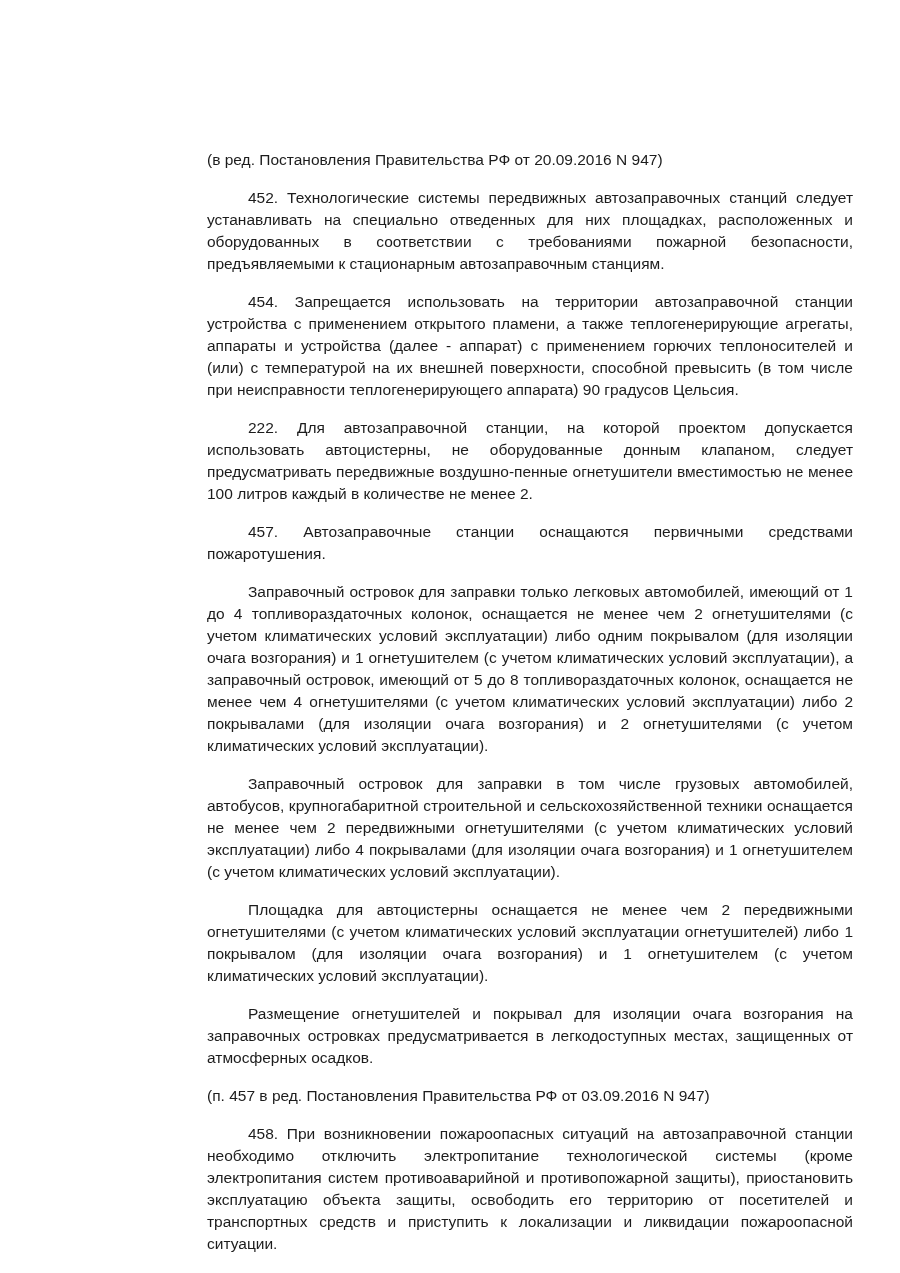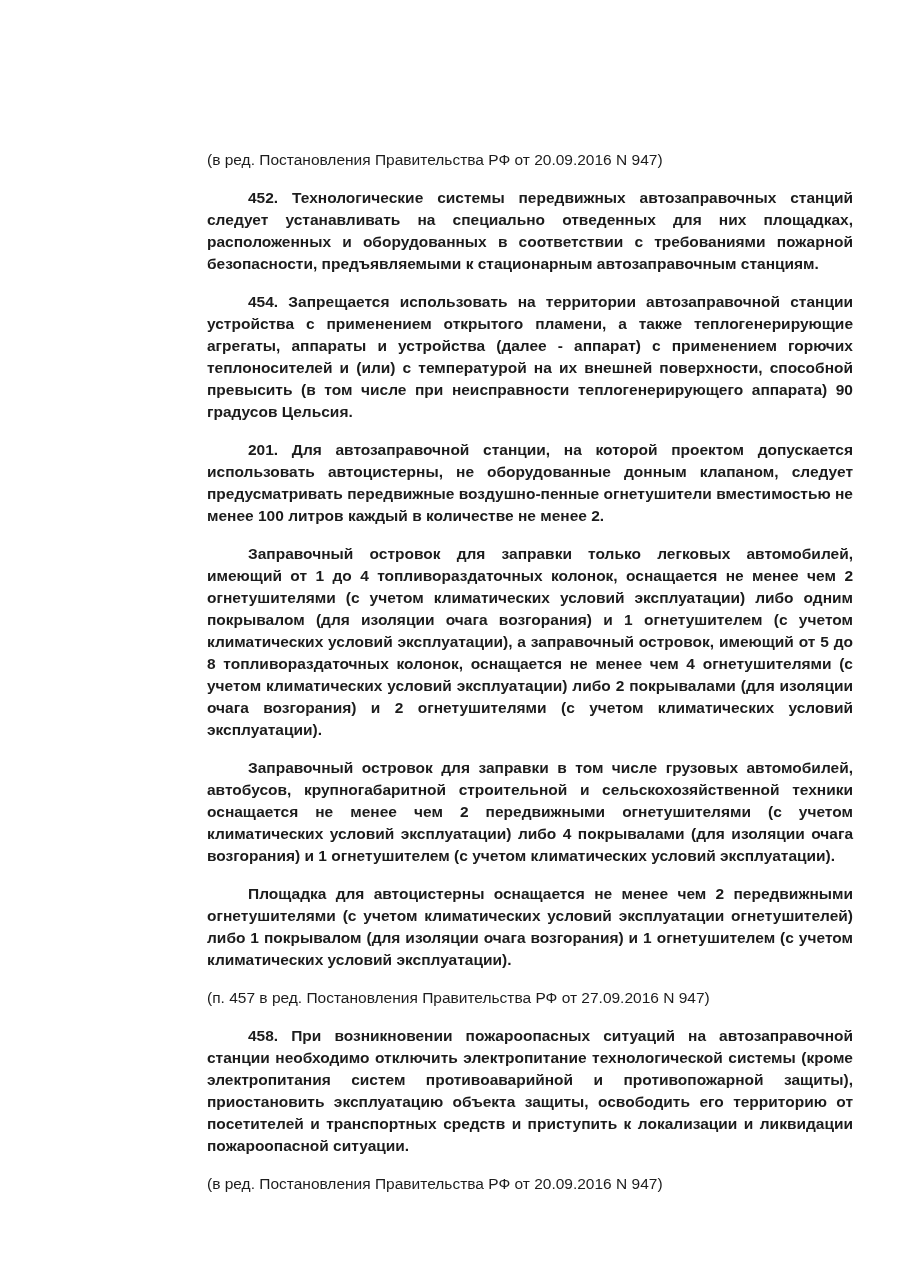--- a/index.html
+++ b/index.html
@@ -33,21 +33,20 @@
     margin-top: 12px;
   }
 
   p.para:first-child {
     margin-top: 0;
   }
 
   p.body-para {
     text-align: justify;
     text-indent: 41px;
-    font-weight: bold;
   }
 
   p.amend-para {
     text-align: left;
     text-indent: 0;
   }
 
   p.attached {
     margin-top: 0;
   }
@@ -59,30 +58,32 @@
   <div class="doc-text">
 
     <p class="para amend-para">(в ред. Постановления Правительства РФ от 20.09.2016 N 947)</p>
 
     <p class="para body-para">452. Технологические системы передвижных автозаправочных станций следует устанавливать на специально отведенных для них площадках, расположенных и оборудованных в соответствии с требованиями пожарной безопасности, предъявляемыми к стационарным автозаправочным станциям.</p>
 
 
     <p class="para body-para">454. Запрещается использовать на территории автозаправочной станции устройства с применением открытого пламени, а также теплогенерирующие агрегаты, аппараты и устройства (далее - аппарат) с применением горючих теплоносителей и (или) с температурой на их внешней поверхности, способной превысить (в том числе при неисправности теплогенерирующего аппарата) 90 градусов Цельсия.</p>
 
 
-    <p class="para body-para">201. Для автозаправочной станции, на которой проектом допускается использовать автоцистерны, не оборудованные донным клапаном, следует предусматривать передвижные воздушно-пенные огнетушители вместимостью не менее 100 литров каждый в количестве не менее 2.</p>
+    <p class="para body-para">222. Для автозаправочной станции, на которой проектом допускается использовать автоцистерны, не оборудованные донным клапаном, следует предусматривать передвижные воздушно-пенные огнетушители вместимостью не менее 100 литров каждый в количестве не менее 2.</p>
 
+    <p class="para body-para">457. Автозаправочные станции оснащаются первичными средствами пожаротушения.</p>
 
     <p class="para body-para">Заправочный островок для заправки только легковых автомобилей, имеющий от 1 до 4 топливораздаточных колонок, оснащается не менее чем 2 огнетушителями (с учетом климатических условий эксплуатации) либо одним покрывалом (для изоляции очага возгорания) и 1 огнетушителем (с учетом климатических условий эксплуатации), а заправочный островок, имеющий от 5 до 8 топливораздаточных колонок, оснащается не менее чем 4 огнетушителями (с учетом климатических условий эксплуатации) либо 2 покрывалами (для изоляции очага возгорания) и 2 огнетушителями (с учетом климатических условий эксплуатации).</p>
 
     <p class="para body-para">Заправочный островок для заправки в том числе грузовых автомобилей, автобусов, крупногабаритной строительной и сельскохозяйственной техники оснащается не менее чем 2 передвижными огнетушителями (с учетом климатических условий эксплуатации) либо 4 покрывалами (для изоляции очага возгорания) и 1 огнетушителем (с учетом климатических условий эксплуатации).</p>
 
     <p class="para body-para">Площадка для автоцистерны оснащается не менее чем 2 передвижными огнетушителями (с учетом климатических условий эксплуатации огнетушителей) либо 1 покрывалом (для изоляции очага возгорания) и 1 огнетушителем (с учетом климатических условий эксплуатации).</p>
 
+    <p class="para body-para">Размещение огнетушителей и покрывал для изоляции очага возгорания на заправочных островках предусматривается в легкодоступных местах, защищенных от атмосферных осадков.</p>
 
-    <p class="para amend-para attached">(п. 457 в ред. Постановления Правительства РФ от 27.09.2016 N 947)</p>
+    <p class="para amend-para attached">(п. 457 в ред. Постановления Правительства РФ от 03.09.2016 N 947)</p>
 
     <p class="para body-para">458. При возникновении пожароопасных ситуаций на автозаправочной станции необходимо отключить электропитание технологической системы (кроме электропитания систем противоаварийной и противопожарной защиты), приостановить эксплуатацию объекта защиты, освободить его территорию от посетителей и транспортных средств и приступить к локализации и ликвидации пожароопасной ситуации.</p>
 
     <p class="para amend-para attached">(в ред. Постановления Правительства РФ от 20.09.2016 N 947)</p>
 
   </div>
 </div>
 
 </body></html>

